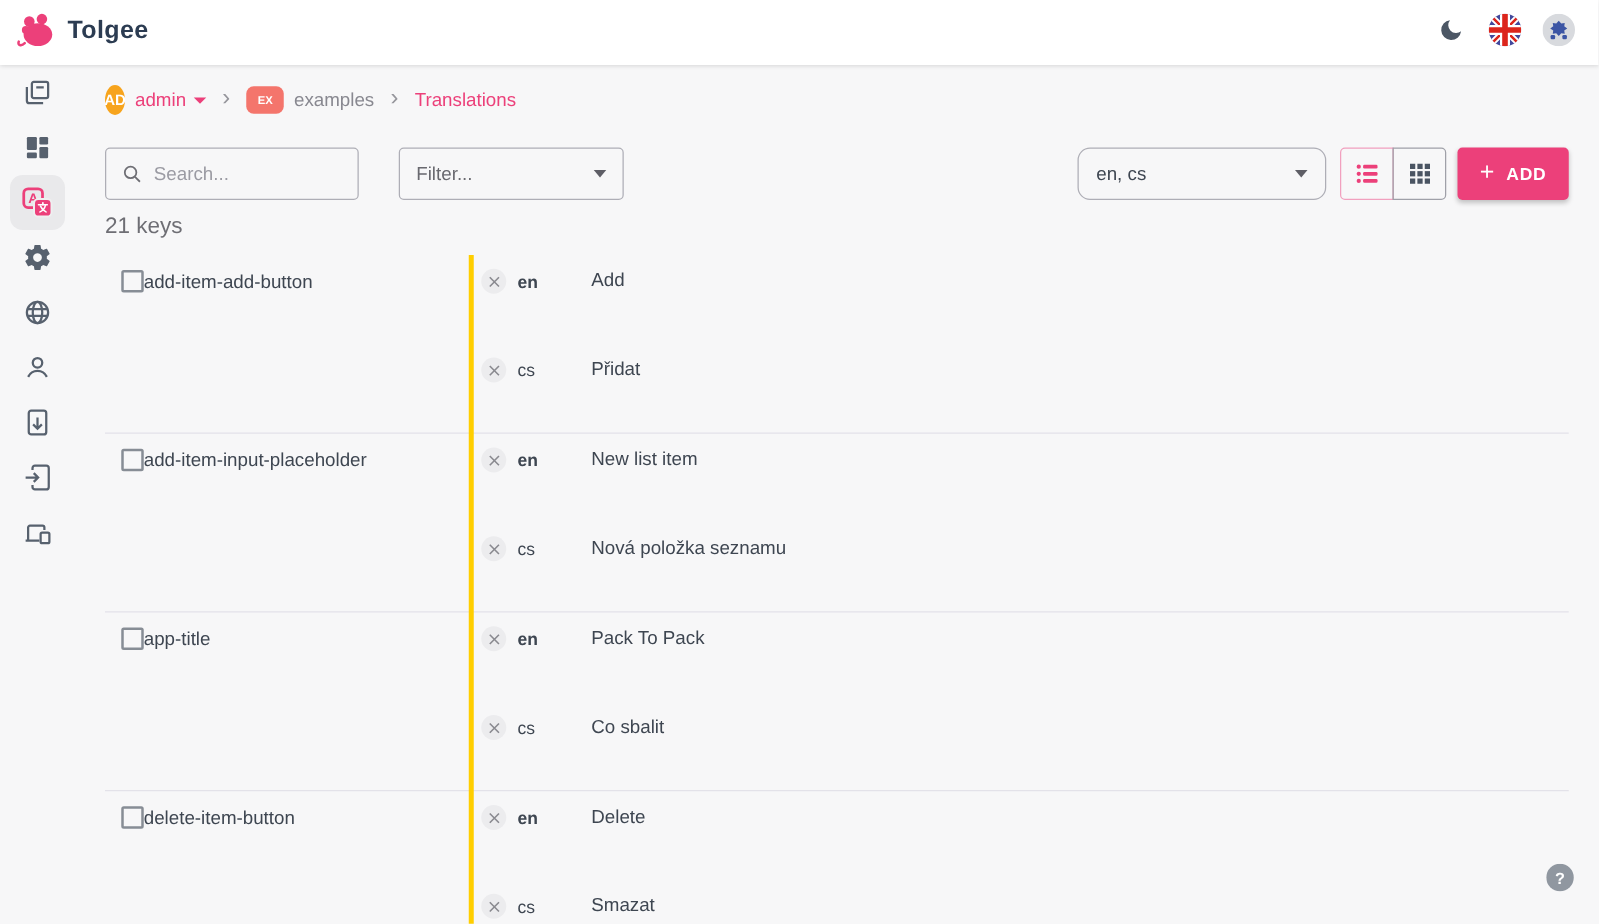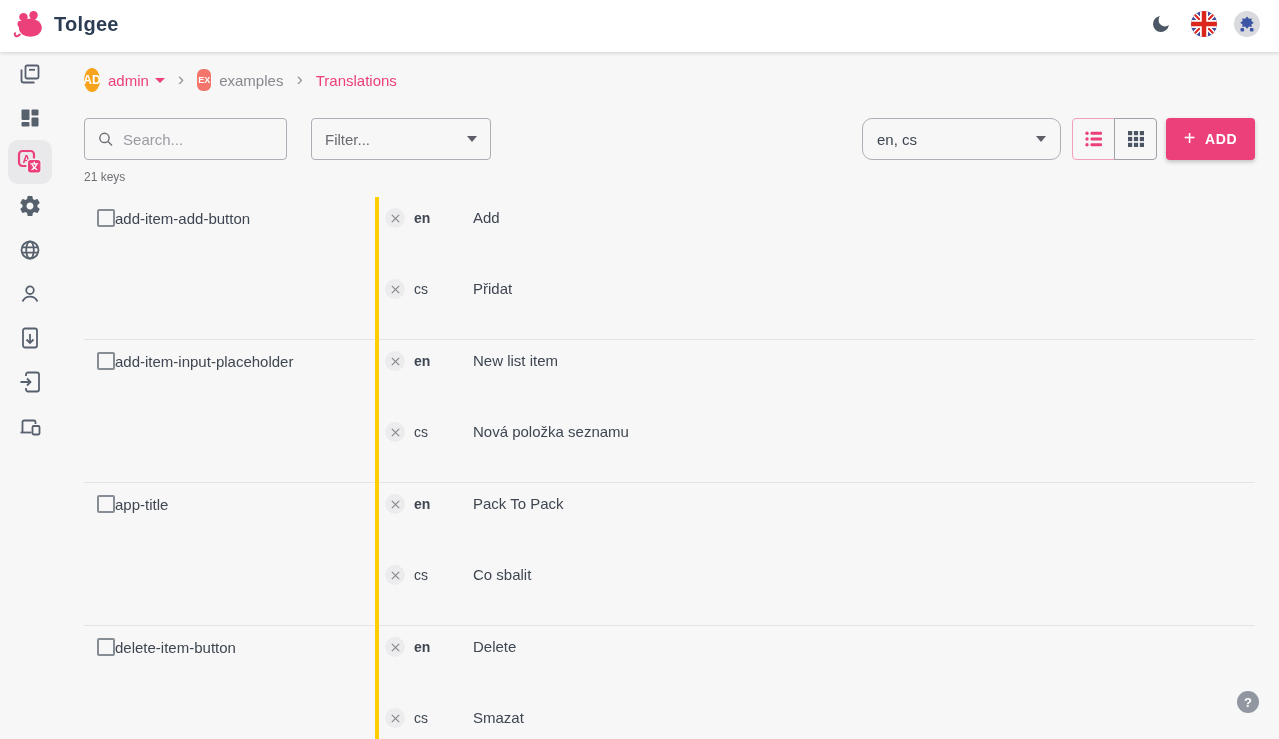--- a/index.html
+++ b/index.html
@@ -37,21 +37,21 @@
   main { flex:1; padding:0 24px; min-width:0; }
 
   
   .breadcrumb { margin-top:12px; height:32px; display:flex; align-items:center; font-size:15px; }
   .avatar-circle {
     width:16px; height:24px; border-radius:50%; background:#F7A41D;
     color:#fff; font-size:12px; font-weight:bold;
     display:flex; align-items:center; justify-content:center; flex:none;
   }
   .avatar-square {
-    width:14px; height:22px; border-radius:6px; background:#F4756C;
+    width:30px; height:22px; border-radius:6px; background:#F4756C;
     color:#fff; font-size:9px; font-weight:bold;
     display:flex; align-items:center; justify-content:center; flex:none;
   }
   .crumb { text-decoration:none; }
   .crumb-org { color:#EC407A; margin-left:8px; }
   .caret-pink {
     width:0; height:0; margin-left:6px;
     border-left:5px solid transparent; border-right:5px solid transparent;
     border-top:5px solid #EC407A;
   }
@@ -64,42 +64,42 @@
   .box {
     height:42px; border:1px solid #AEAEB6; border-radius:4px;
     display:flex; align-items:center; background:transparent;
   }
   .search-box { width:203px; padding:0 12px; gap:9px; }
   .search-box input {
     border:none; outline:none; background:transparent; width:100%;
     font-size:15px; color:#a16207; font-family:inherit;
   }
   .search-box input::placeholder { color:#9B9BA3; opacity:1; }
-  .filter-box { width:180px; margin-left:24px; padding:0 13px; justify-content:space-between; color:#69696F; font-size:15px; }
+  .filter-box { width:180px; margin-left:32px; padding:0 13px; justify-content:space-between; color:#69696F; font-size:15px; }
   .caret-gray {
     width:0; height:0;
     border-left:5px solid transparent; border-right:5px solid transparent;
     border-top:6px solid #5E5E66;
   }
   .right-group { margin-left:auto; display:flex; align-items:center; }
   .langs-box { width:199px; padding:0 14px; justify-content:space-between; color:#3E4651; font-size:15px;border-radius:10px; }
   .toggle-group { display:flex; margin-left:11px; }
   .toggle-btn { width:43px; height:42px; display:flex; align-items:center; justify-content:center; background:transparent; }
   .toggle-btn.active { border:1px solid #F1A0BE; border-radius:4px 0 0 4px; }
   .toggle-btn.inactive { border:1px solid #9FA0A8; border-left-width:1px; border-radius:0 4px 4px 0; margin-left:-1px; }
   .add-btn {
     margin-left:9px; height:42px; min-width:89px; padding:0 15px;
     background:#EC407A; color:#fff; border-radius:4px;
     font-size:14px; font-weight:bold; letter-spacing:.6px;
     display:flex; align-items:center; justify-content:center; gap:9px;
     box-shadow:0 2px 4px rgba(0,0,0,.22);
   }
   .add-plus { font-size:20px; font-weight:normal; line-height:1; margin-top:-2px; }
 
-  .keys-count { margin-top:10px; font-size:12px; color:#6E6E74; }
+  .keys-count { margin-top:10px; font-size:18px; color:#6E6E74; }
 
   
   .ttable { margin-top:13px; position:relative; }
   .yellow-bar { position:absolute; left:291px; top:0; bottom:0; width:4px; background:#FFCE00; z-index:2; }
   .trow { display:flex; border-bottom:1px solid #E3E2E9; }
   .key-cell { width:291px; flex:none; padding:12px 0 0 13px; display:flex; align-items:flex-start;text-align:right; }
   .checkbox { width:18px; height:18px; border:2px solid #878D95; border-radius:2px; flex:none; background:transparent; }
   .key-name { font-size:15px; padding-top:1px; color:#3E4651; }
   .trans-cell { flex:1; min-width:0; }
   .lang-line { height:71px; display:flex; align-items:flex-start; padding-top:11px; }

